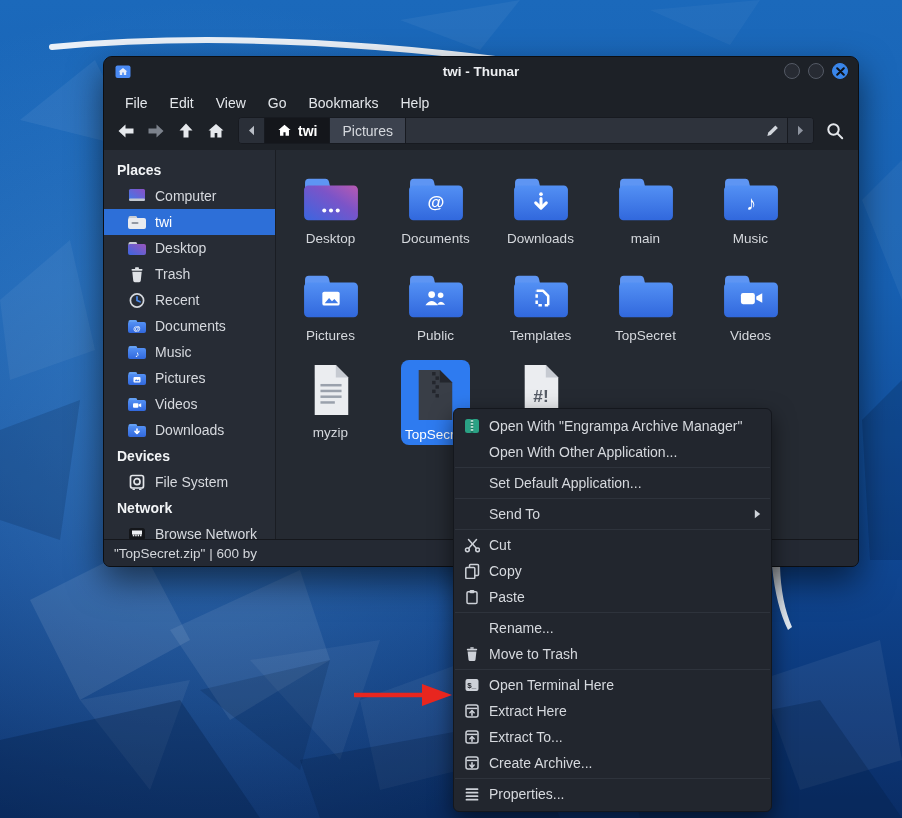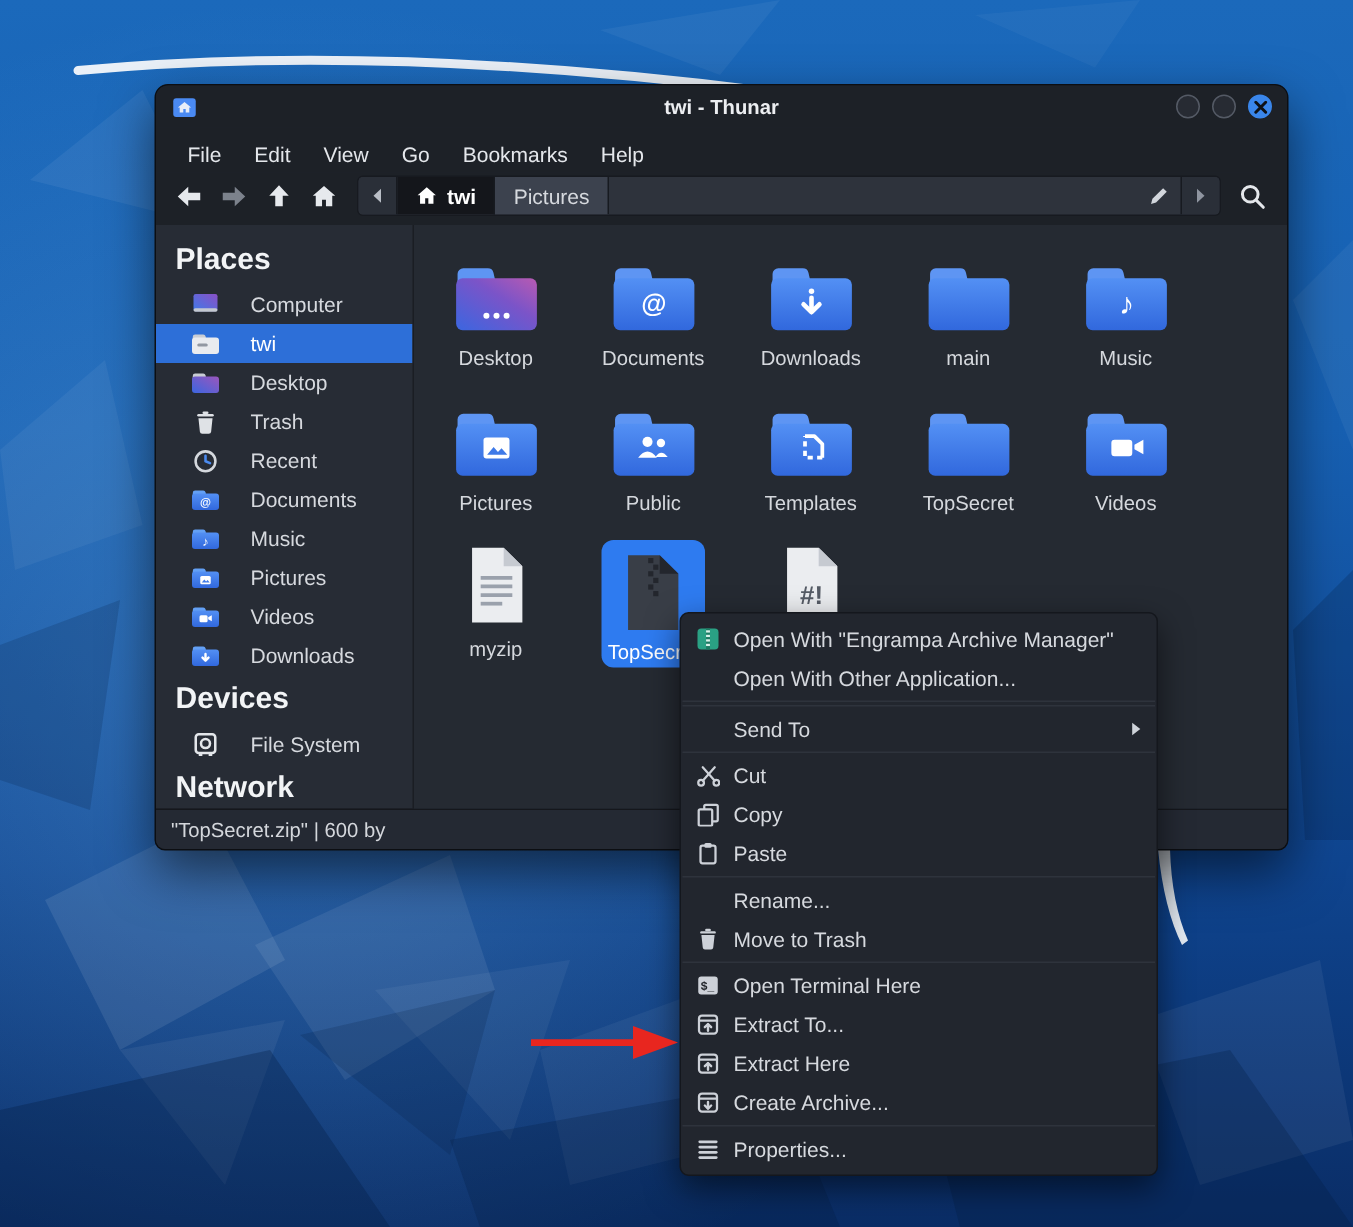--- a/index.html
+++ b/index.html
@@ -24,22 +24,22 @@
   .pseg{display:flex;align-items:center;padding:0 12px;font-size:14px;color:#d6d9de;gap:6px;}
   .pseg.chev{padding:0 8px;background:#2a2f38;border-right:1px solid #171a20;}
   .pseg.cur{background:#14161b;color:#fff;font-weight:bold;border-right:1px solid #171a20;}
   .pseg.btn{background:#3c424e;border-right:1px solid #171a20;}
   .pspacer{flex:1;}
   .pseg.end{padding:0 7px;}
   .searchbtn{width:30px;height:27px;display:flex;align-items:center;justify-content:center;}
   .body{flex:1;display:flex;min-height:0;}
   
   .sidebar{width:172px;background:#272c35;border-right:1px solid #1a1d23;padding-top:7px;overflow:hidden;flex:0 0 auto;}
-  .shead{color:#f2f4f6;font-weight:bold;font-size:20px;padding:5px 0 5px 13px;}
-  .srow{display:flex;align-items:center;gap:20px;height:26px;padding-left:23px;color:#d6d9de;font-size:14px;cursor:default;}
+  .shead{color:#f2f4f6;font-weight:bold;font-size:14px;padding:5px 0 5px 13px;}
+  .srow{display:flex;align-items:center;gap:8px;height:26px;padding-left:23px;color:#d6d9de;font-size:14px;cursor:default;}
   .srow.sel{background:#2d6fd8;color:#fff;}
   .srow .sic{width:20px;display:flex;justify-content:center;flex:0 0 auto;}
   
   .content{flex:1;background:#252a32;position:relative;padding:16px 0 0 2px;}
   .grid{display:grid;grid-template-columns:repeat(5,105px);grid-auto-rows:97px;}
   .cell{display:flex;flex-direction:column;align-items:center;}
   .cell .icowrap{height:58px;display:flex;align-items:flex-end;justify-content:center;}
   .cell .flabel{margin-top:7px;font-size:13.5px;color:#d5d8dd;max-width:100px;white-space:nowrap;overflow:hidden;}
   .cell .selbox{background:#2e7bf0;border-radius:8px;padding:5px 4px 3px 4px;display:flex;flex-direction:column;align-items:center;}
   .cell .selbox .flabel{color:#fff;max-width:62px;margin-top:4px;}
@@ -533,20 +533,24 @@
             </g>
           </svg>
         </span>
         <span>Open With "Engrampa Archive Manager"</span>
       </div>
       <div class="ctxitem">
         <span class="mic"></span>
         <span>Open With Other Application...</span>
       </div>
       <div class="ctxsep"></div>
+      <div class="ctxitem">
+        <span class="mic"></span>
+        <span>Set Default Application...</span>
+      </div>
       <div class="ctxsep"></div>
       <div class="ctxitem">
         <span class="mic"></span>
         <span>Send To</span>
         <span class="subarrow"><svg width="7" height="10" viewBox="0 0 7 10">
             <path d="M0.8,0.8 v8.4 L6.2,5 z" fill="#cfd3da"></path>
           </svg></span>
       </div>
       <div class="ctxsep"></div>
       <div class="ctxitem">
@@ -611,34 +615,34 @@
         <span class="mic">
           <svg width="16" height="16" viewBox="0 0 16 16">
             <rect x="2" y="2" width="12" height="12" rx="2" fill="none" stroke="#cdd1d8" stroke-width="1.5"></rect>
             <path d="M2.6,5.4 h10.8" stroke="#cdd1d8" stroke-width="1.5"></path>
             <g stroke="#cdd1d8" stroke-width="1.6" fill="none" stroke-linecap="round" stroke-linejoin="round">
               <path d="M8,12.2 V8"></path>
               <path d="M5.9,9.8 L8,7.7 10.1,9.8"></path>
             </g>
           </svg>
         </span>
-        <span>Extract To...</span>
+        <span>Extract Here</span>
       </div>
       <div class="ctxitem">
         <span class="mic">
           <svg width="16" height="16" viewBox="0 0 16 16">
             <rect x="2" y="2" width="12" height="12" rx="2" fill="none" stroke="#cdd1d8" stroke-width="1.5"></rect>
             <path d="M2.6,5.4 h10.8" stroke="#cdd1d8" stroke-width="1.5"></path>
             <g stroke="#cdd1d8" stroke-width="1.6" fill="none" stroke-linecap="round" stroke-linejoin="round">
               <path d="M8,12.2 V8"></path>
               <path d="M5.9,9.8 L8,7.7 10.1,9.8"></path>
             </g>
           </svg>
         </span>
-        <span>Extract Here</span>
+        <span>Extract To...</span>
       </div>
       <div class="ctxitem">
         <span class="mic">
           <svg width="16" height="16" viewBox="0 0 16 16">
             <rect x="2" y="2" width="12" height="12" rx="2" fill="none" stroke="#cdd1d8" stroke-width="1.5"></rect>
             <path d="M2.6,5.4 h10.8" stroke="#cdd1d8" stroke-width="1.5"></path>
             <g stroke="#cdd1d8" stroke-width="1.6" fill="none" stroke-linecap="round" stroke-linejoin="round">
               <path d="M8,7.7 V11.9"></path>
               <path d="M5.9,10 L8,12.1 10.1,10"></path>
             </g>

